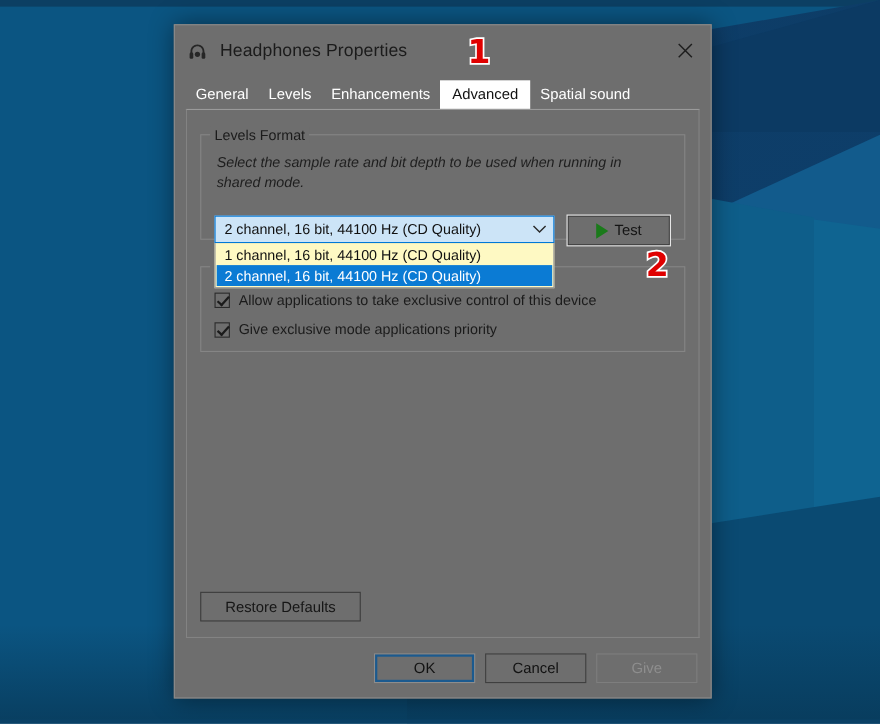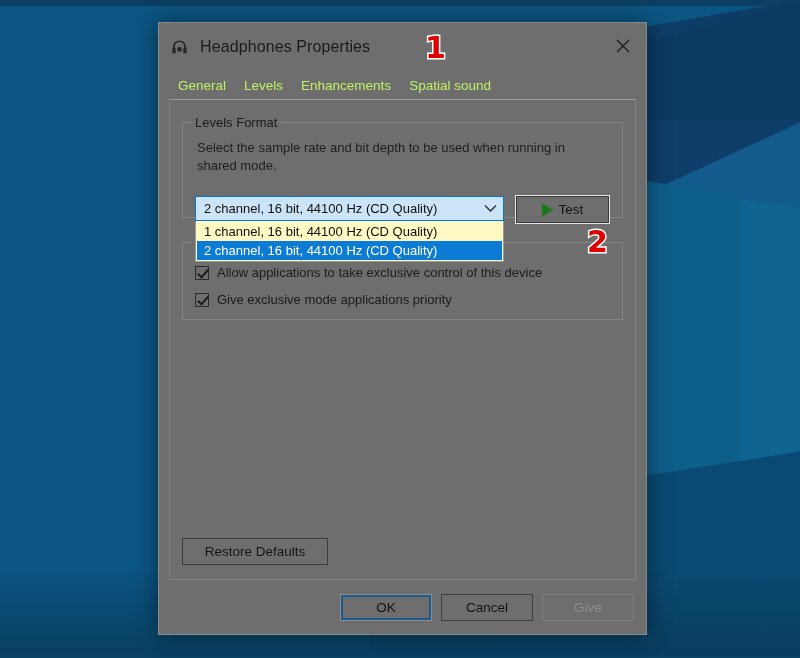--- a/index.html
+++ b/index.html
@@ -117,21 +117,21 @@
   #tabstrip {
     height: 28px;
     flex: none;
     display: flex;
     align-items: flex-end;
     padding-left: 10px;
     gap: 0px;
   }
   .tab {
     font-size: 13.5px;
-    color: #bef264;
+    color: #ffffff;
     padding: 4px 9px 5px 9px;
     line-height: 16px;
     cursor: pointer;
     white-space: nowrap;
   }
   .tab.active {
     background: #ffffff;
     color: #111;
     padding: 5px 11px 6px 11px;
     position: relative;
@@ -166,20 +166,21 @@
   }
   #default-format-group { margin-top: 10px; padding-top: 16px; height: 96px; }
   #exclusive-mode-group { margin-top: 24px; padding-top: 18px; }
 
   .desc-text {
     font-size: 13px;
     color: #1e1e1e;
     line-height: 18px;
     padding: 0 2px;
     max-width: 392px;
+    font-style: italic;
   }
 
   
   #format-row {
     display: flex;
     align-items: flex-start;
     margin-top: 21px;
     gap: 12px;
     position: relative;
   }
@@ -352,20 +353,21 @@
           <line x1="1" y1="1" x2="13" y2="13" stroke="#1d1d1d" stroke-width="1.3"></line>
           <line x1="13" y1="1" x2="1" y2="13" stroke="#1d1d1d" stroke-width="1.3"></line>
         </svg>
       </div>
     </div>
 
     <div id="tabstrip">
       <div class="tab">General</div>
       <div class="tab">Levels</div>
       <div class="tab">Enhancements</div>
+      <div class="tab active">Advanced</div>
       <div class="tab">Spatial sound</div>
     </div>
 
     <div id="content">
 
       <div class="groupbox" id="default-format-group">
         <span class="group-title">Levels Format</span>
         <div class="desc-text">Select the sample rate and bit depth to be used when running in shared mode.</div>
 
         <div id="format-row">

